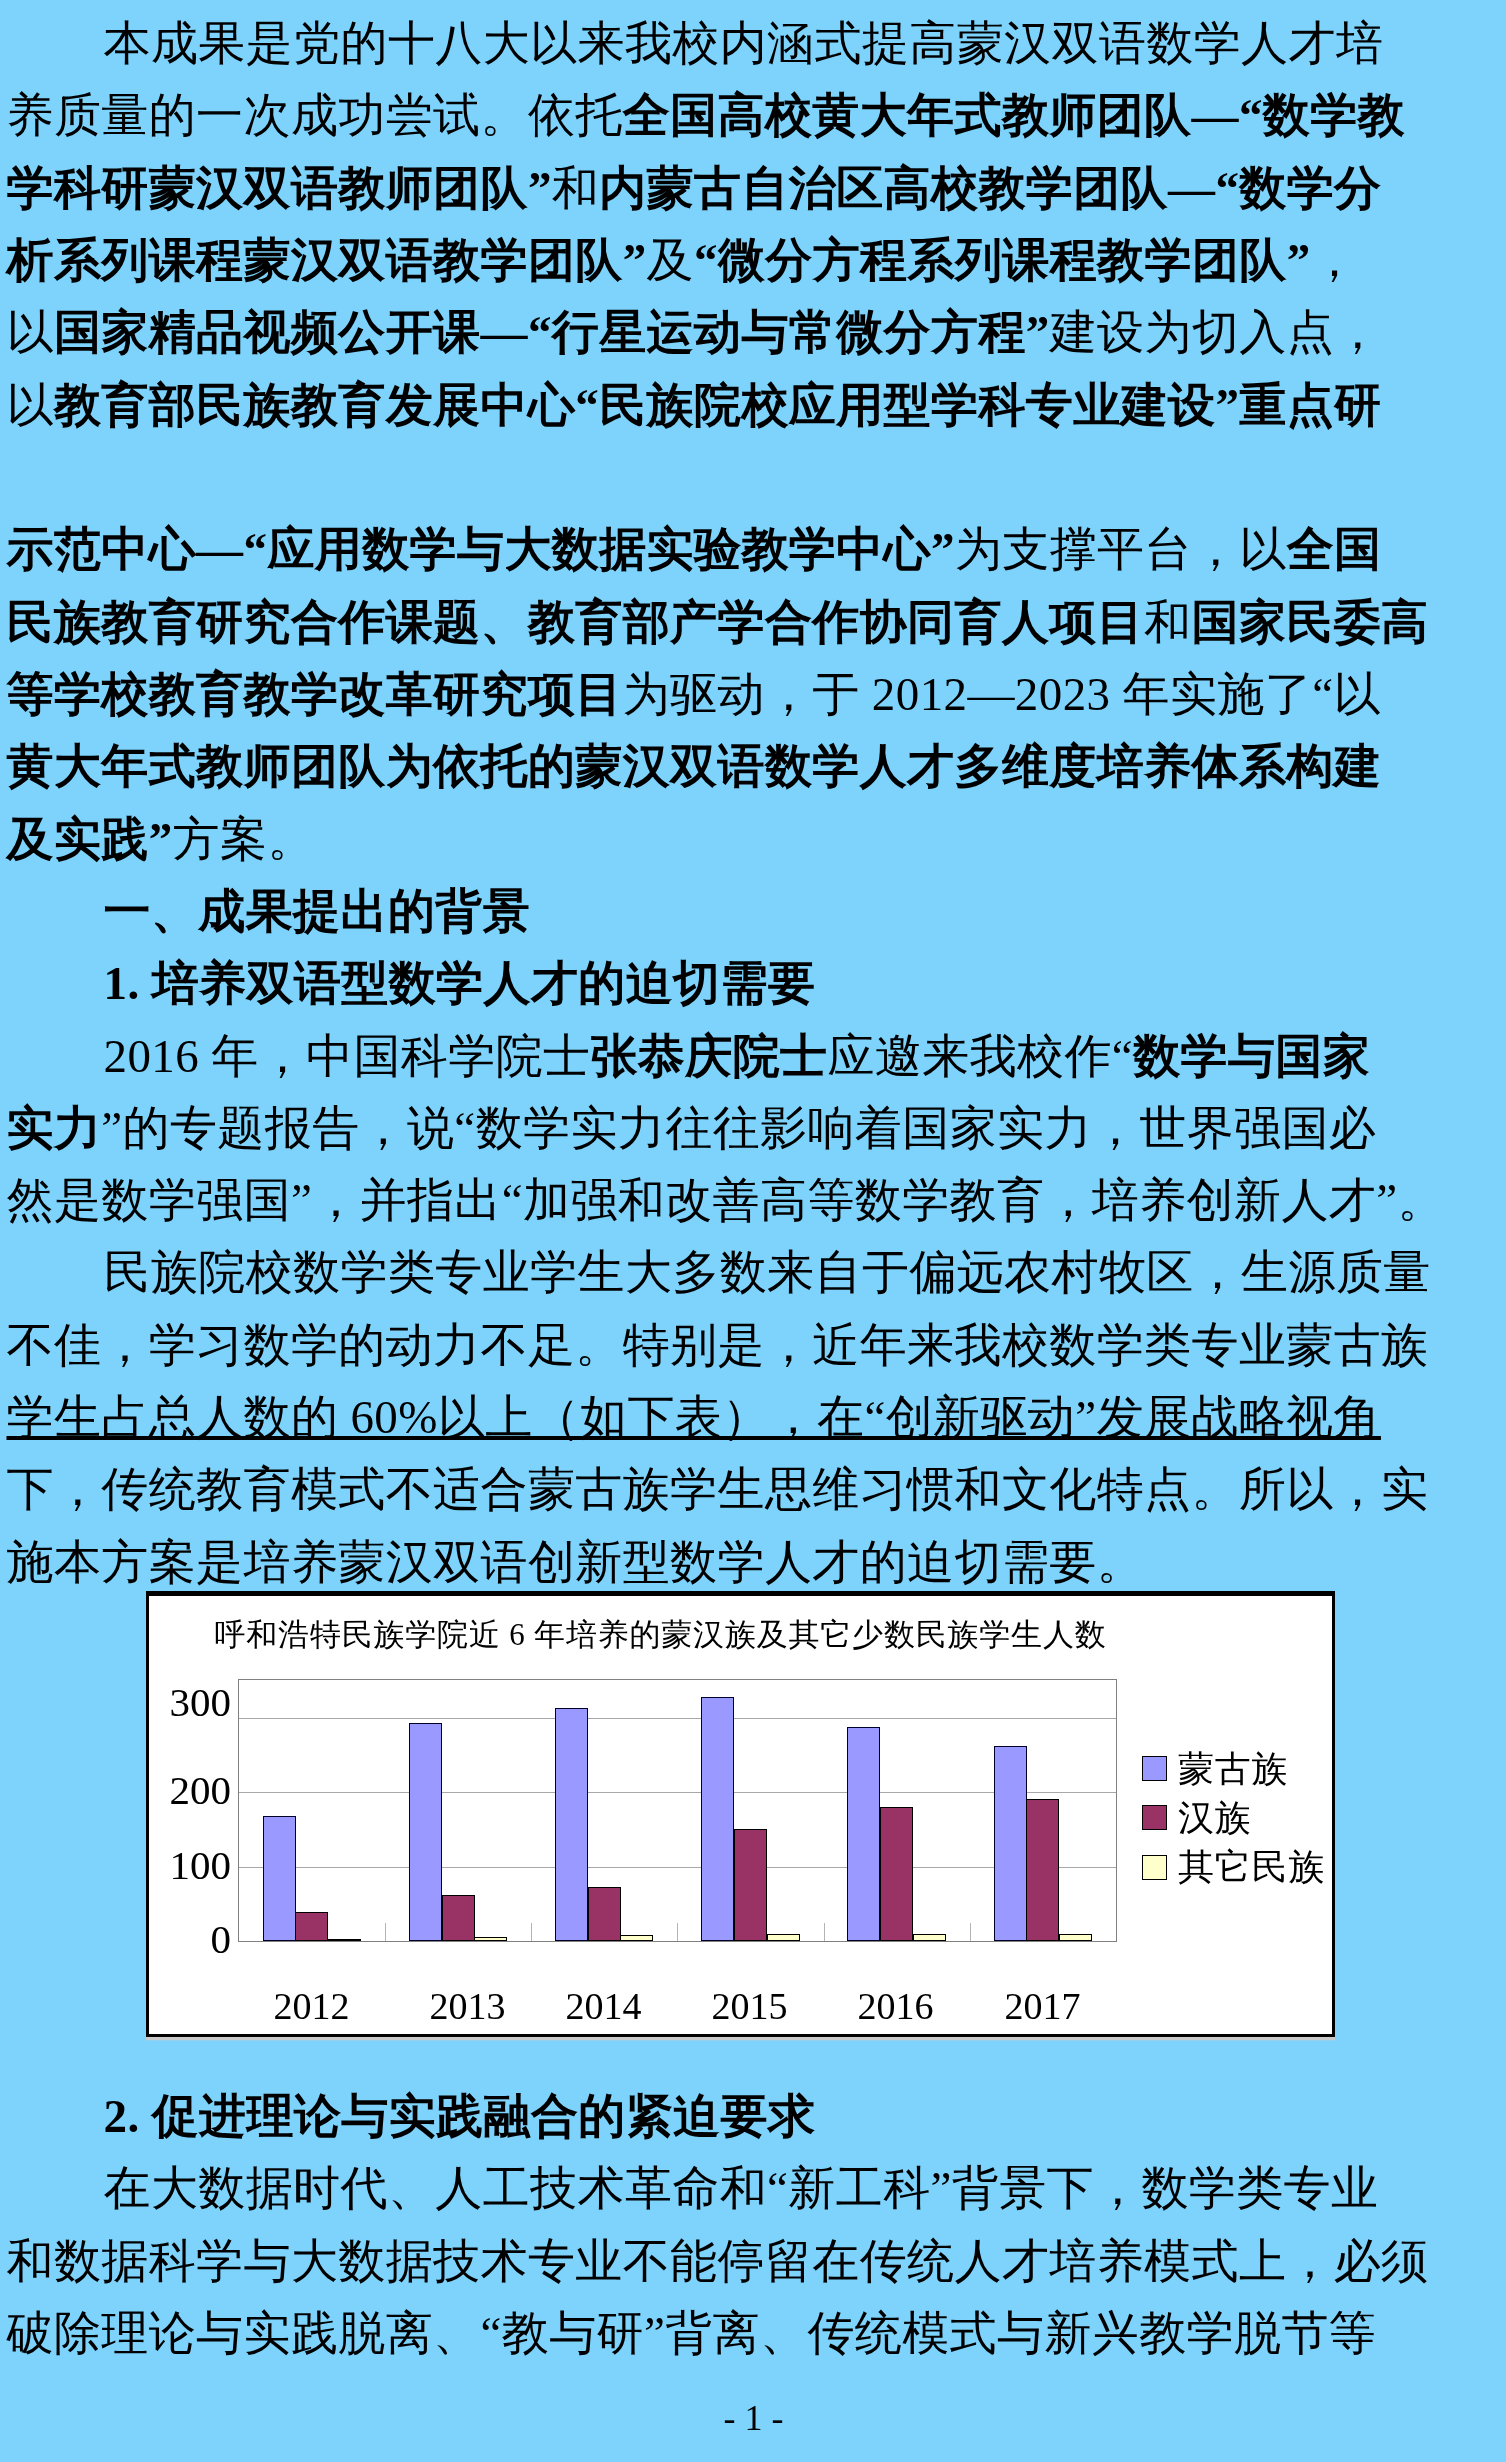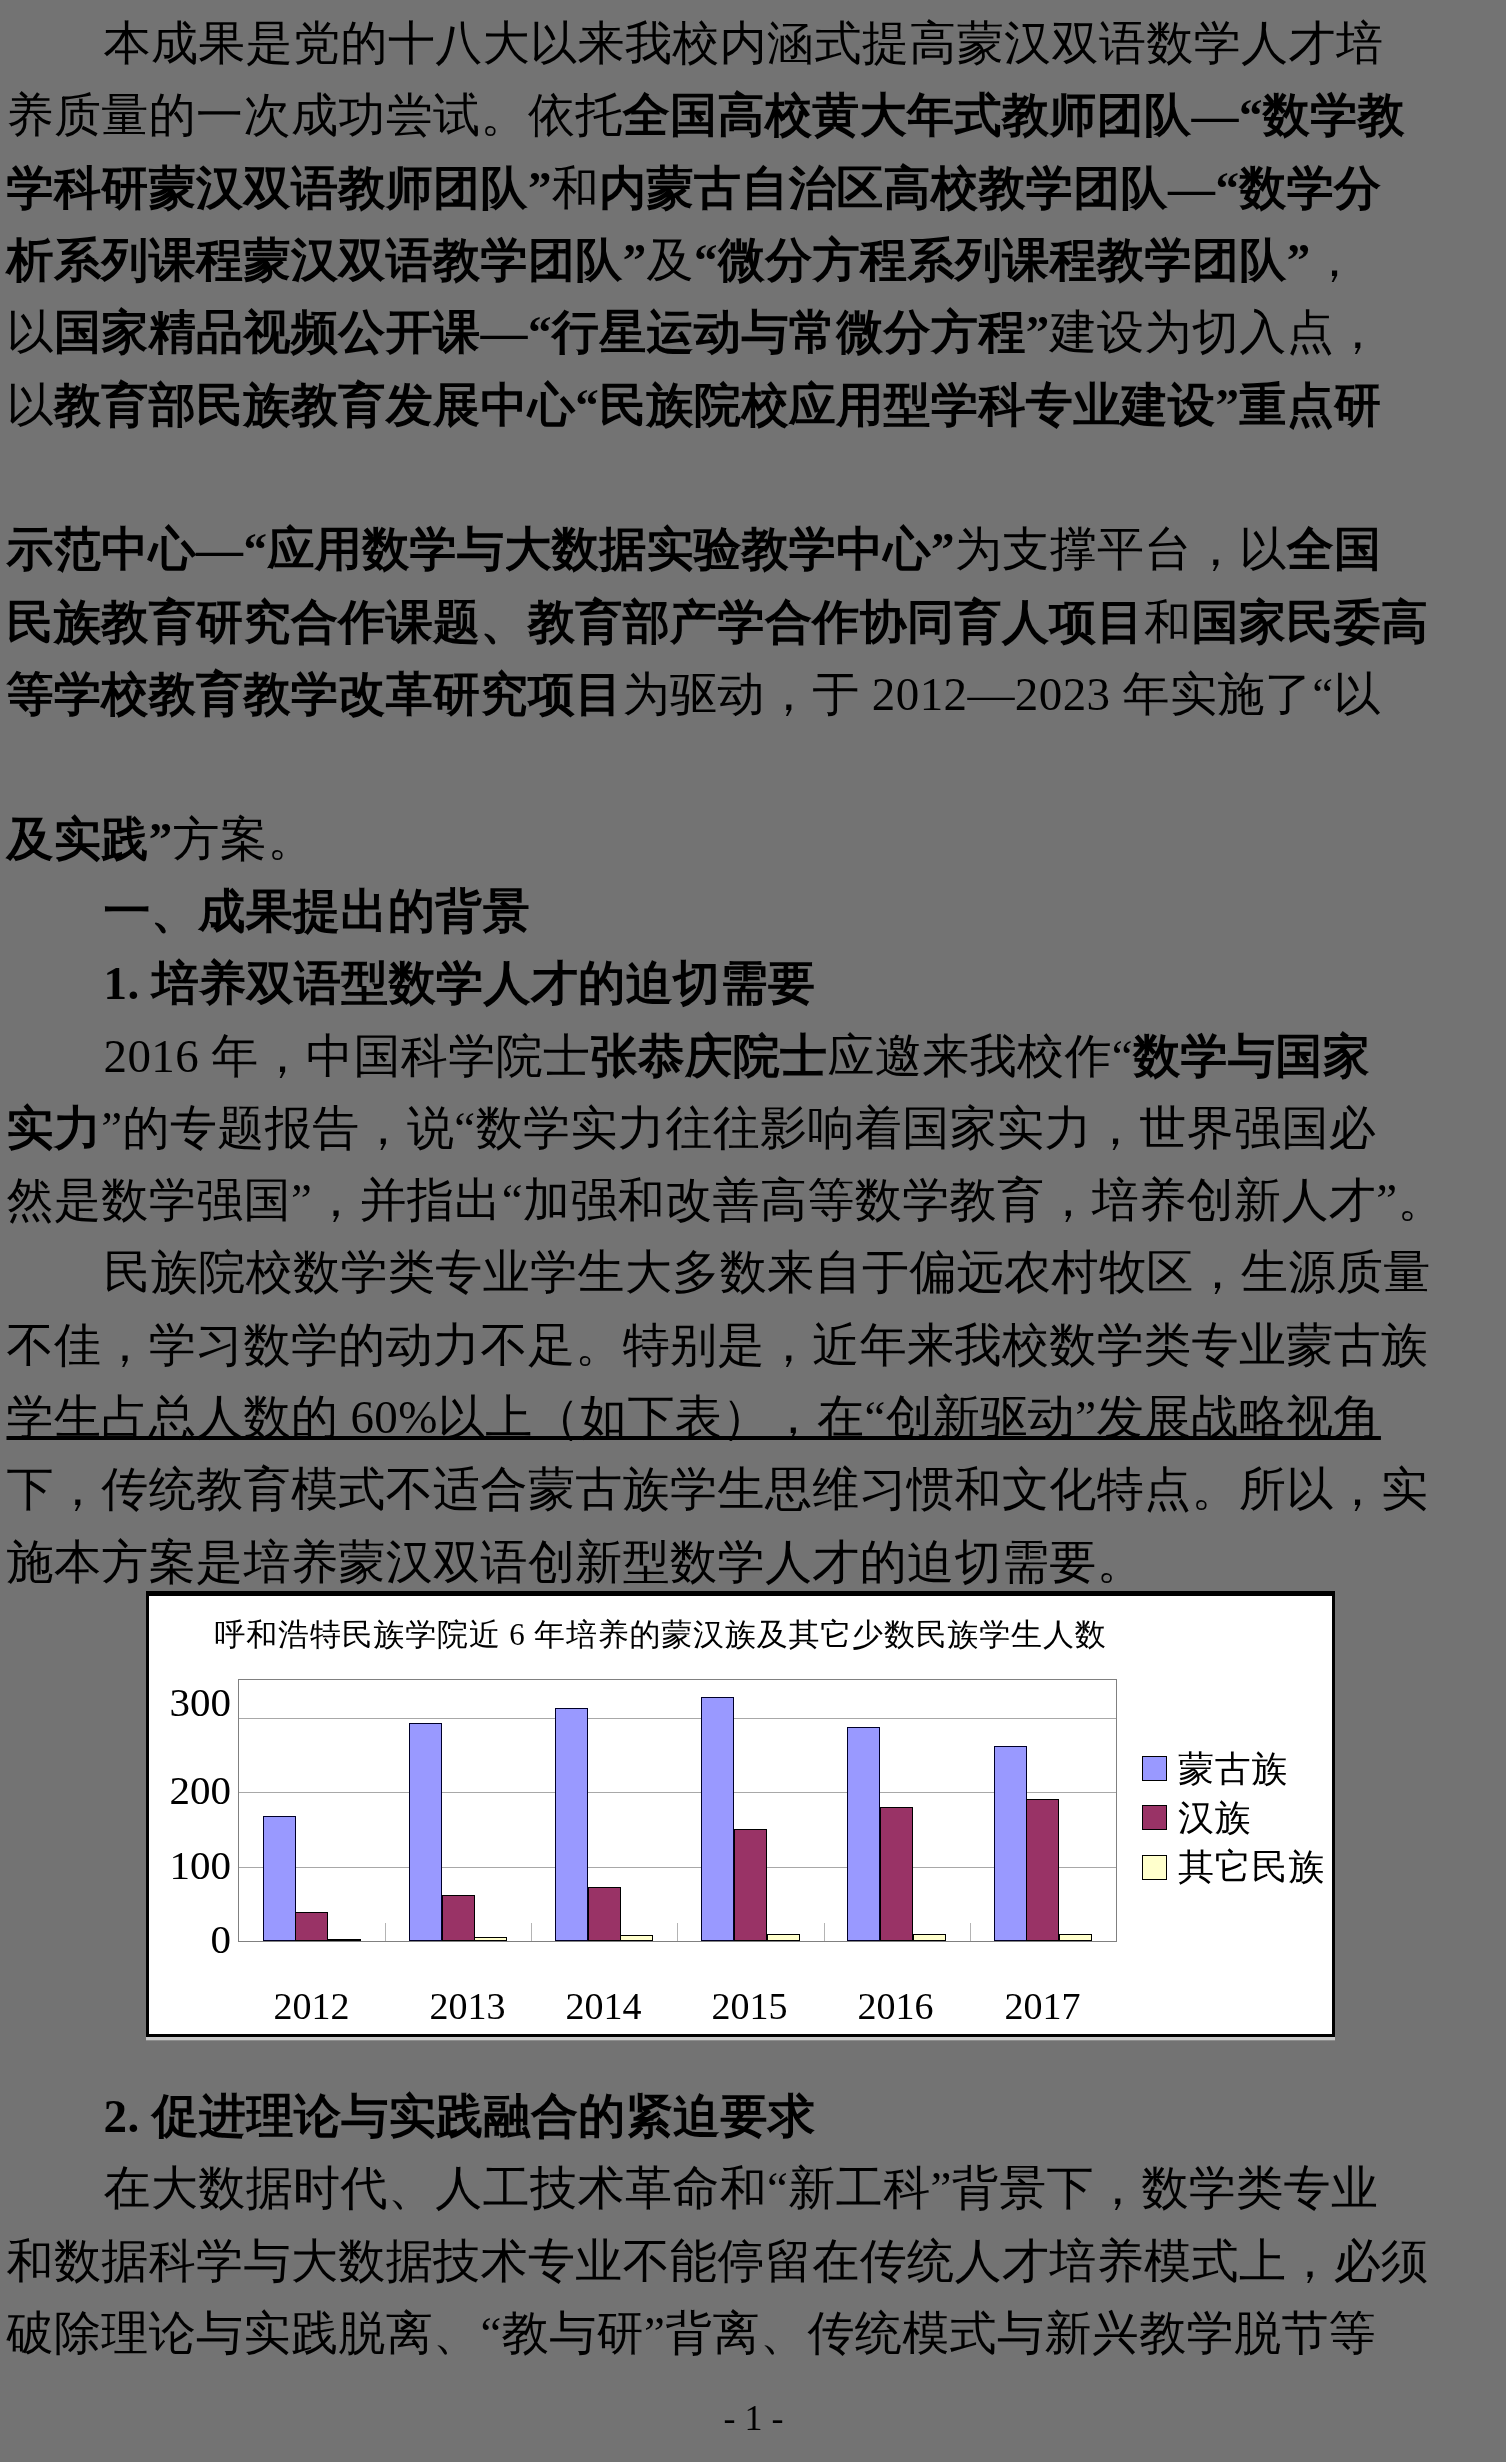--- a/index.html
+++ b/index.html
@@ -1,17 +1,17 @@
 <!DOCTYPE html>
 <html style="font-size:13px"><head>
 <meta charset="utf-8">
 <style>
   html,body{margin:0;padding:0;background:#888;}
   .page{
-    position:relative;width:1507px;height:2462px;background:#737373;
+    position:relative;width:1507px;height:2462px;background:#7dd3fc;
     font-family:"Liberation Serif","DejaVu Serif",serif;color:#000;overflow:hidden;
   }
   
   .textblock{position:absolute;left:0;top:0;width:100%;height:100%;}
   .line{
     position:absolute;left:6.5px;width:1494px;font-size:47px;line-height:61px;
     letter-spacing:0.4px;white-space:nowrap;color:#000;
   }
   .line.indent{padding-left:97px;}
   .seg-b{font-weight:bold;}
@@ -54,20 +54,21 @@
   <div class="textblock" id="body-top">
       <div class="line indent" style="top: 13px;"><span class="seg-r">本成果是党的十八大以来我校内涵式提高蒙汉双语数学人才培</span></div>
       <div class="line" style="top: 85px;"><span class="seg-r">养质量的一次成功尝试。依托</span><span class="seg-b">全国高校黄大年式教师团队—“数学教</span></div>
       <div class="line" style="top: 158px;"><span class="seg-b">学科研蒙汉双语教师团队”</span><span class="seg-r">和</span><span class="seg-b">内蒙古自治区高校教学团队—“数学分</span></div>
       <div class="line" style="top: 230px;"><span class="seg-b">析系列课程蒙汉双语教学团队”</span><span class="seg-r">及</span><span class="seg-b">“微分方程系列课程教学团队”</span><span class="seg-r">，</span></div>
       <div class="line" style="top: 302px;"><span class="seg-r">以</span><span class="seg-b">国家精品视频公开课—“行星运动与常微分方程”</span><span class="seg-r">建设为切入点，</span></div>
       <div class="line" style="top: 375px;"><span class="seg-r">以</span><span class="seg-b">教育部民族教育发展中心“民族院校应用型学科专业建设”重点研</span></div>
       <div class="line" style="top: 519px;"><span class="seg-b">示范中心—“应用数学与大数据实验教学中心”</span><span class="seg-r">为支撑平台，以</span><span class="seg-b">全国</span></div>
       <div class="line" style="top: 592px;"><span class="seg-b">民族教育研究合作课题、教育部产学合作协同育人项目</span><span class="seg-r">和</span><span class="seg-b">国家民委高</span></div>
       <div class="line" style="top: 664px;"><span class="seg-b">等学校教育教学改革研究项目</span><span class="seg-r">为驱动，于 2012—2023 年实施了“以</span></div>
+      <div class="line" style="top: 736px;"><span class="seg-b">黄大年式教师团队为依托的蒙汉双语数学人才多维度培养体系构建</span></div>
       <div class="line" style="top: 809px;"><span class="seg-b">及实践”</span><span class="seg-r">方案。</span></div>
       <div class="line indent" style="top: 881px;"><span class="seg-b">一、成果提出的背景</span></div>
       <div class="line indent" style="top: 953px;"><span class="seg-b">1. 培养双语型数学人才的迫切需要</span></div>
       <div class="line indent" style="top: 1026px;"><span class="seg-r">2016 年，中国科学院士</span><span class="seg-b">张恭庆院士</span><span class="seg-r">应邀来我校作“</span><span class="seg-b">数学与国家</span></div>
       <div class="line" style="top: 1098px;"><span class="seg-b">实力</span><span class="seg-r">”的专题报告，说“数学实力往往影响着国家实力，世界强国必</span></div>
       <div class="line" style="top: 1170px;"><span class="seg-r">然是数学强国”，并指出“加强和改善高等数学教育，培养创新人才”。</span></div>
       <div class="line indent" style="top: 1242px;"><span class="seg-r">民族院校数学类专业学生大多数来自于偏远农村牧区，生源质量</span></div>
       <div class="line" style="top: 1315px;"><span class="seg-r">不佳，学习数学的动力不足。特别是，近年来我校数学类专业蒙古族</span></div>
       <div class="line" style="top: 1387px; text-decoration: underline;"><span class="seg-r">学生占总人数的 60%以上（如下表），在“创新驱动”发展战略视角</span></div>
       <div class="line" style="top: 1459px;"><span class="seg-r">下，传统教育模式不适合蒙古族学生思维习惯和文化特点。所以，实</span></div>

